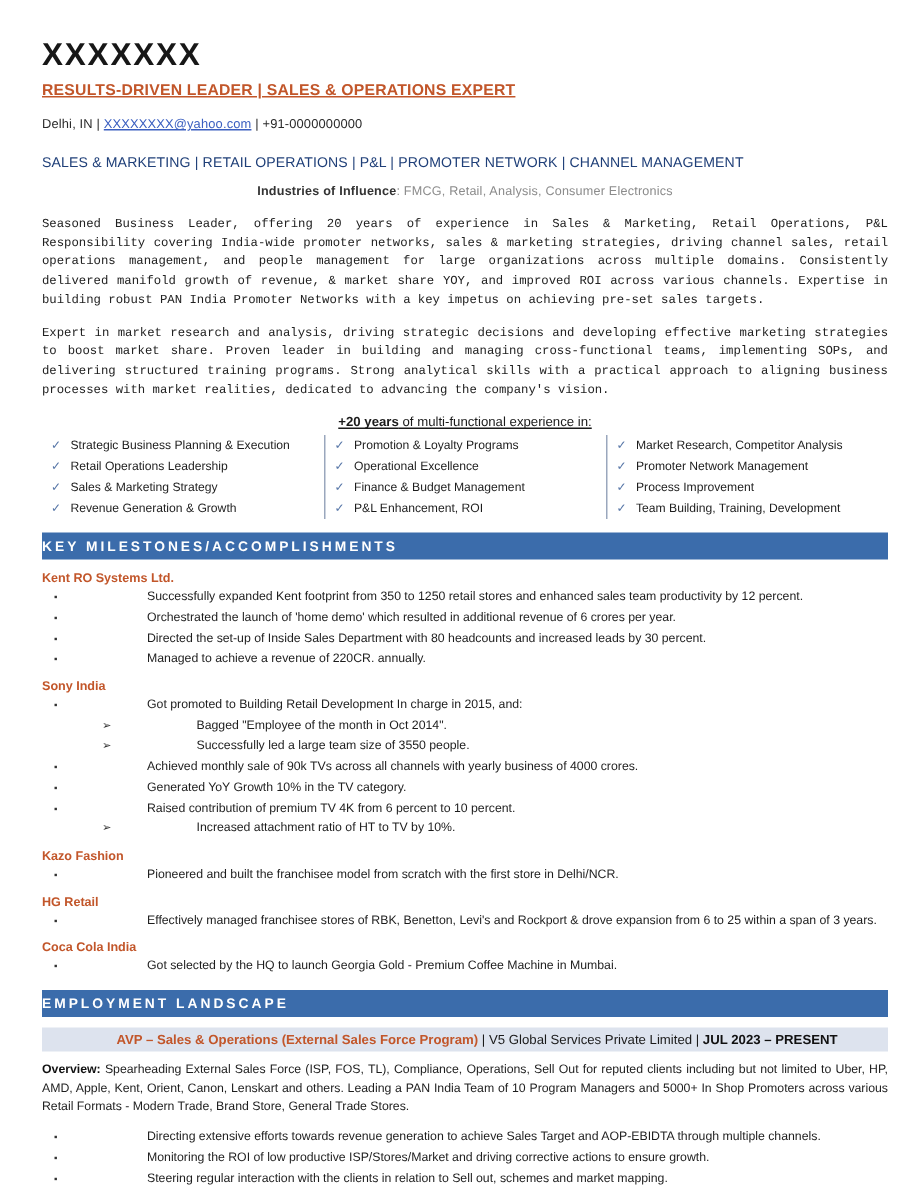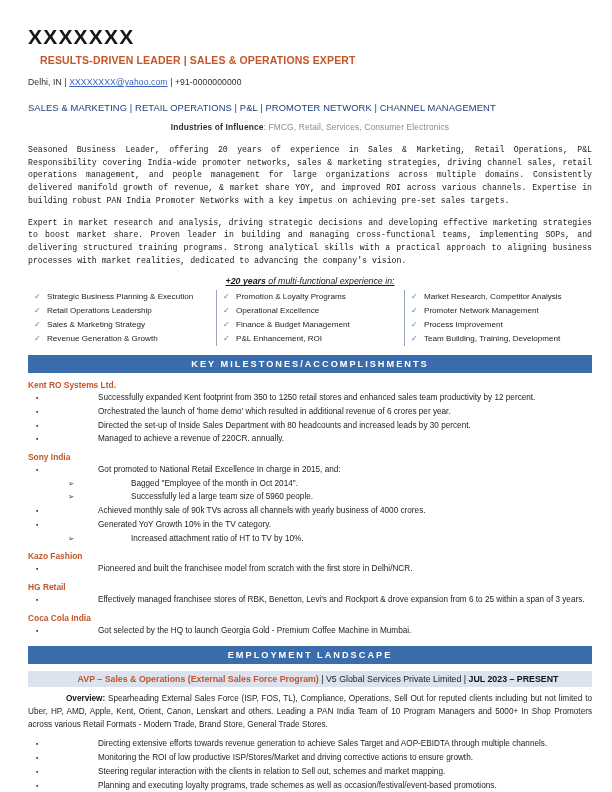--- a/index.html
+++ b/index.html
@@ -29,21 +29,22 @@
     letter-spacing: 1.2px;
     color: #171717;
     margin: 0 0 6px 0;
     line-height: 1.05;
   }
   .tagline {
     font-size: 10.5px;
     font-weight: bold;
     color: #c2562a;
     letter-spacing: 0.15px;
-    margin: 0 0 11px 12px;
+    margin: 0 0 11px 0;
+    text-decoration: underline;
   }
   .contact-line {
     font-size: 8.6px;
     color: #2b2b2b;
     margin: 0 0 15px 0;
     letter-spacing: 0.1px;
   }
   .contact-line .sep { color: #2b2b2b; }
   .email-link {
     color: #3b5fc0;
@@ -81,21 +82,20 @@
     font-family: Liberation Mono, monospace;
   }
 
   
   .skills-wrap {
     margin: 6px 0 8px 0;
   }
   .skills-heading {
     text-align: center;
     font-size: 8.8px;
-    font-style: italic;
     color: #1a1a1a;
     margin-bottom: 4px;
   }
   .skills-heading .hl {
     font-weight: bold;
     text-decoration: underline;
   }
   .skills-heading .und {
     text-decoration: underline;
   }
@@ -122,21 +122,21 @@
     color: #5877a8;
     font-size: 8px;
     width: 13px;
     flex: 0 0 13px;
   }
 
   
   .section-bar {
     background: #3b6cab;
     color: #ffffff;
-    text-align: center;
+    text-align: left;
     font-size: 9.2px;
     font-weight: bold;
     letter-spacing: 2px;
     padding: 4px 0 4px 0;
     margin: 9px 0 7px 0;
   }
 
   
   .company-name {
     font-size: 8.4px;
@@ -197,42 +197,42 @@
     color: #111111;
     font-weight: bold;
   }
   .overview {
     font-size: 8.2px;
     line-height: 1.55;
     text-align: justify;
     color: #1d1d1d;
     margin: 0 0 7px 0;
   }
-  .overview b { font-weight: bold; color: #111111; margin-left: 38px; }
+  .overview b { font-weight: bold; color: #111111; }
 </style>
 </head>
 <body>
 
 <div class="page">
 
   <div>
     <h1 class="name">XXXXXXX</h1>
     <div class="tagline">RESULTS-DRIVEN LEADER | SALES &amp; OPERATIONS EXPERT</div>
     <div class="contact-line">
       <span>Delhi, IN</span>
       <span class="sep">|</span>
       <a class="email-link" href="#">XXXXXXXX@yahoo.com</a>
       <span class="sep">|</span>
       <span>+91-0000000000</span>
     </div>
   </div>
 
   <div class="keyword-line">SALES &amp; MARKETING | RETAIL OPERATIONS | P&amp;L | PROMOTER NETWORK | CHANNEL MANAGEMENT</div>
   <div class="industries">
-    <b>Industries of Influence</b><span>: FMCG, Retail, Services, Consumer Electronics</span>
+    <b>Industries of Influence</b><span>: FMCG, Retail, Analysis, Consumer Electronics</span>
   </div>
 
   <p class="summary-p">Seasoned Business Leader, offering 20 years of experience in Sales &amp; Marketing, Retail Operations, P&amp;L Responsibility covering India-wide promoter networks, sales &amp; marketing strategies, driving channel sales, retail operations management, and people management for large organizations across multiple domains. Consistently delivered manifold growth of revenue, &amp; market share YOY, and improved ROI across various channels. Expertise in building robust PAN India Promoter Networks with a key impetus on achieving pre-set sales targets.</p>
   <p class="summary-p">Expert in market research and analysis, driving strategic decisions and developing effective marketing strategies to boost market share. Proven leader in building and managing cross-functional teams, implementing SOPs, and delivering structured training programs. Strong analytical skills with a practical approach to aligning business processes with market realities, dedicated to advancing the company's vision.</p>
 
   <div class="skills-wrap">
     <div class="skills-heading"><span class="hl">+20 years</span><span class="und"> of multi-functional experience in:</span></div>
     <div class="skills-grid">
       <div class="skills-col left">
         <div class="skill-row">
@@ -311,37 +311,41 @@
       <li>
           <span class="sq-bullet">▪</span>
           <span>Managed to achieve a revenue of 220CR. annually.</span>
         </li>
     </ul>
 
     <div class="company-name">Sony India</div>
     <ul class="bullets">
       <li>
           <span class="sq-bullet">▪</span>
-          <span>Got promoted to National Retail Excellence In charge in 2015, and:</span>
+          <span>Got promoted to Building Retail Development In charge in 2015, and:</span>
         </li>
       <li class="sub">
           <span class="arrow-bullet">➢</span>
           <span>Bagged "Employee of the month in Oct 2014".</span>
         </li>
       <li class="sub">
           <span class="arrow-bullet">➢</span>
-          <span>Successfully led a large team size of 5960 people.</span>
+          <span>Successfully led a large team size of 3550 people.</span>
         </li>
       <li>
           <span class="sq-bullet">▪</span>
           <span>Achieved monthly sale of 90k TVs across all channels with yearly business of 4000 crores.</span>
         </li>
       <li>
           <span class="sq-bullet">▪</span>
           <span>Generated YoY Growth 10% in the TV category.</span>
+        </li>
+      <li>
+          <span class="sq-bullet">▪</span>
+          <span>Raised contribution of premium TV 4K from 6 percent to 10 percent.</span>
         </li>
       <li class="sub">
           <span class="arrow-bullet">➢</span>
           <span>Increased attachment ratio of HT to TV by 10%.</span>
         </li>
     </ul>
 
     <div class="company-name">Kazo Fashion</div>
     <ul class="bullets">
       <li>

